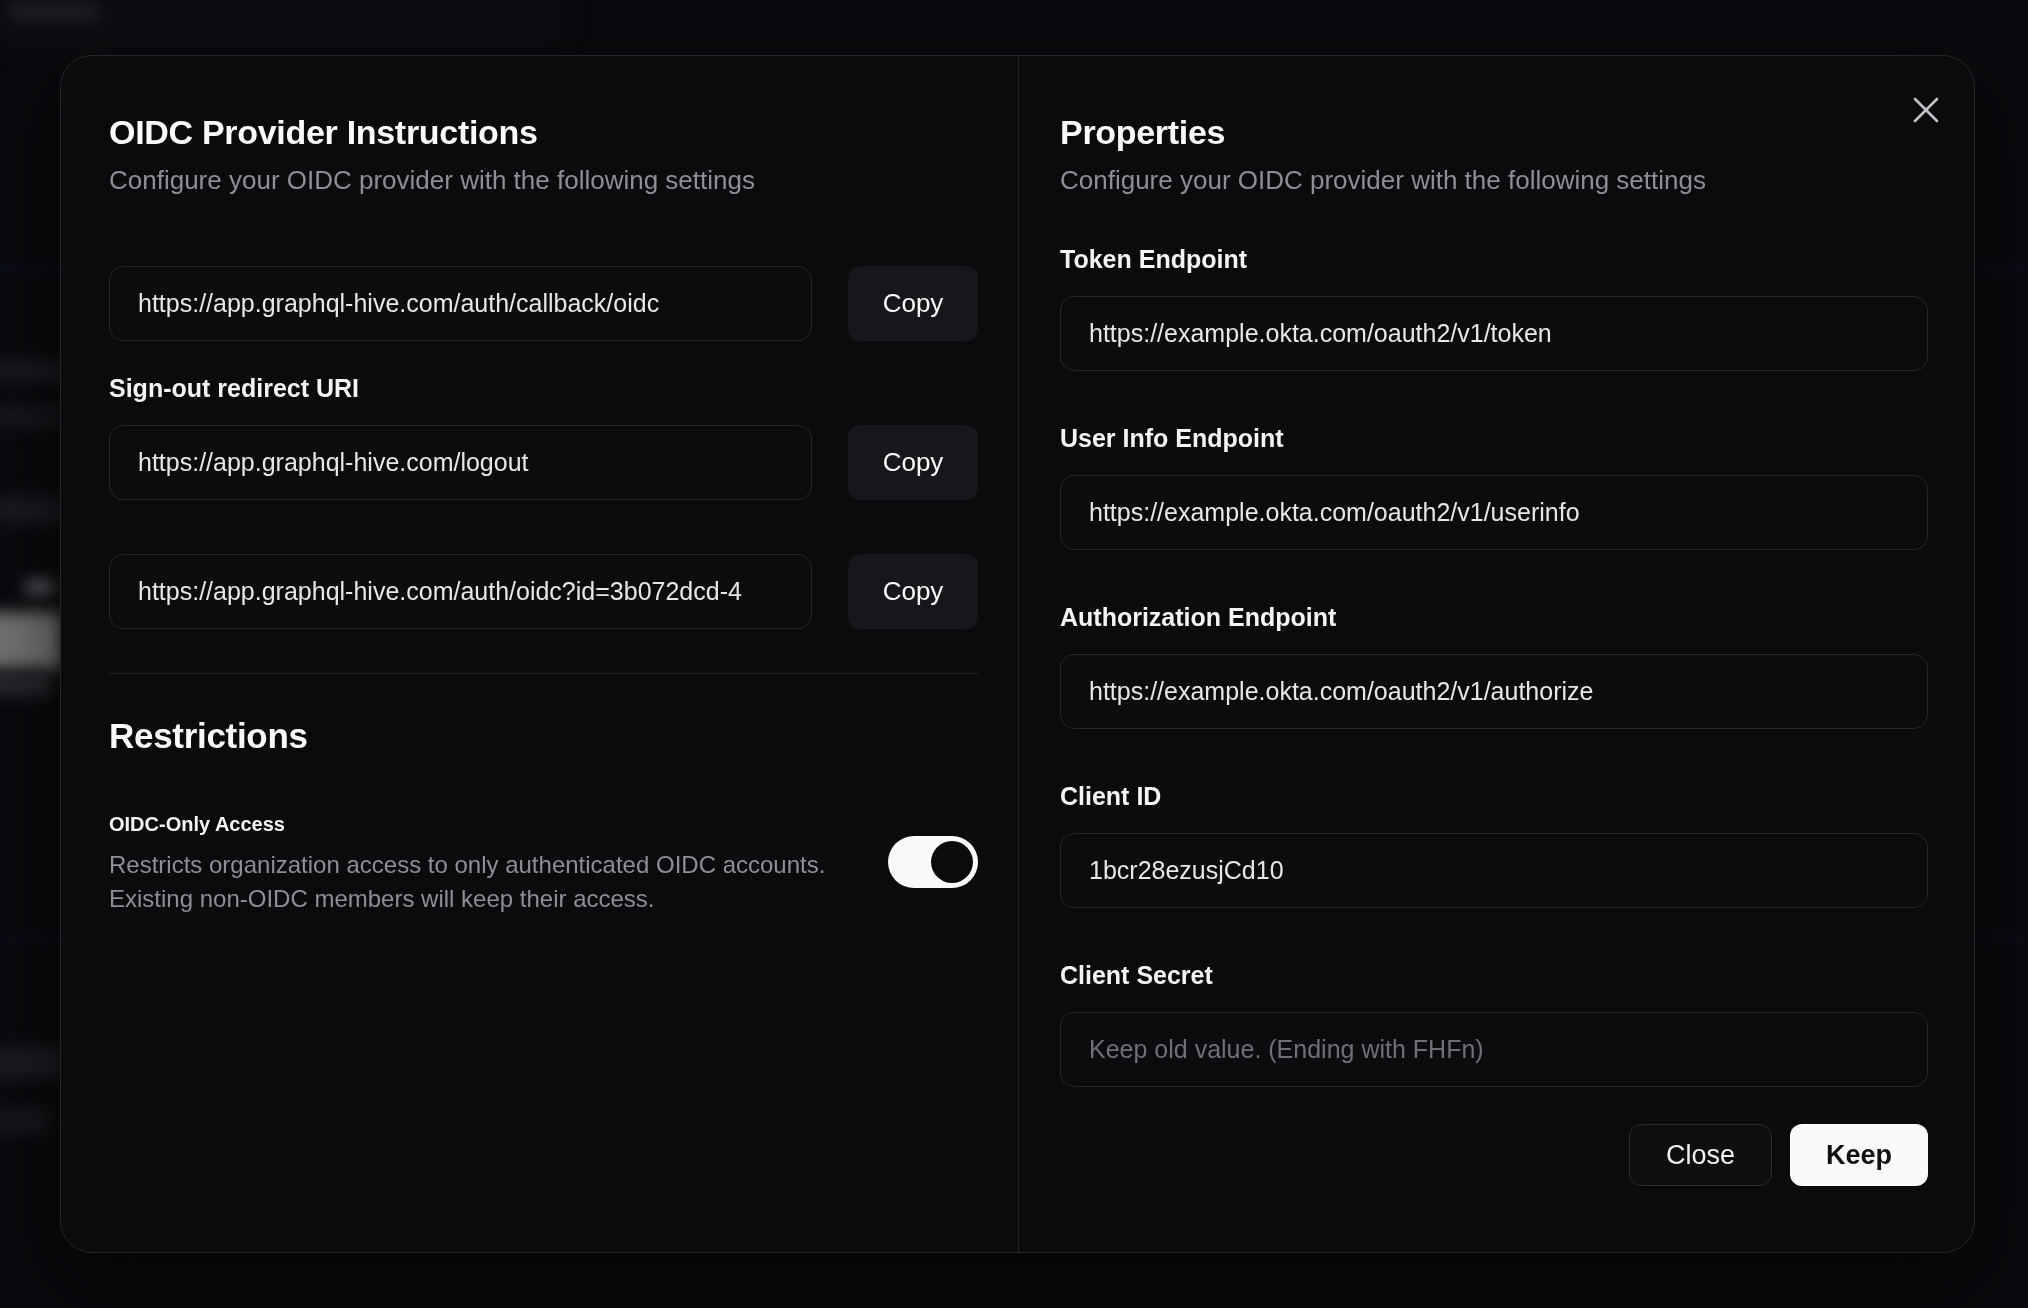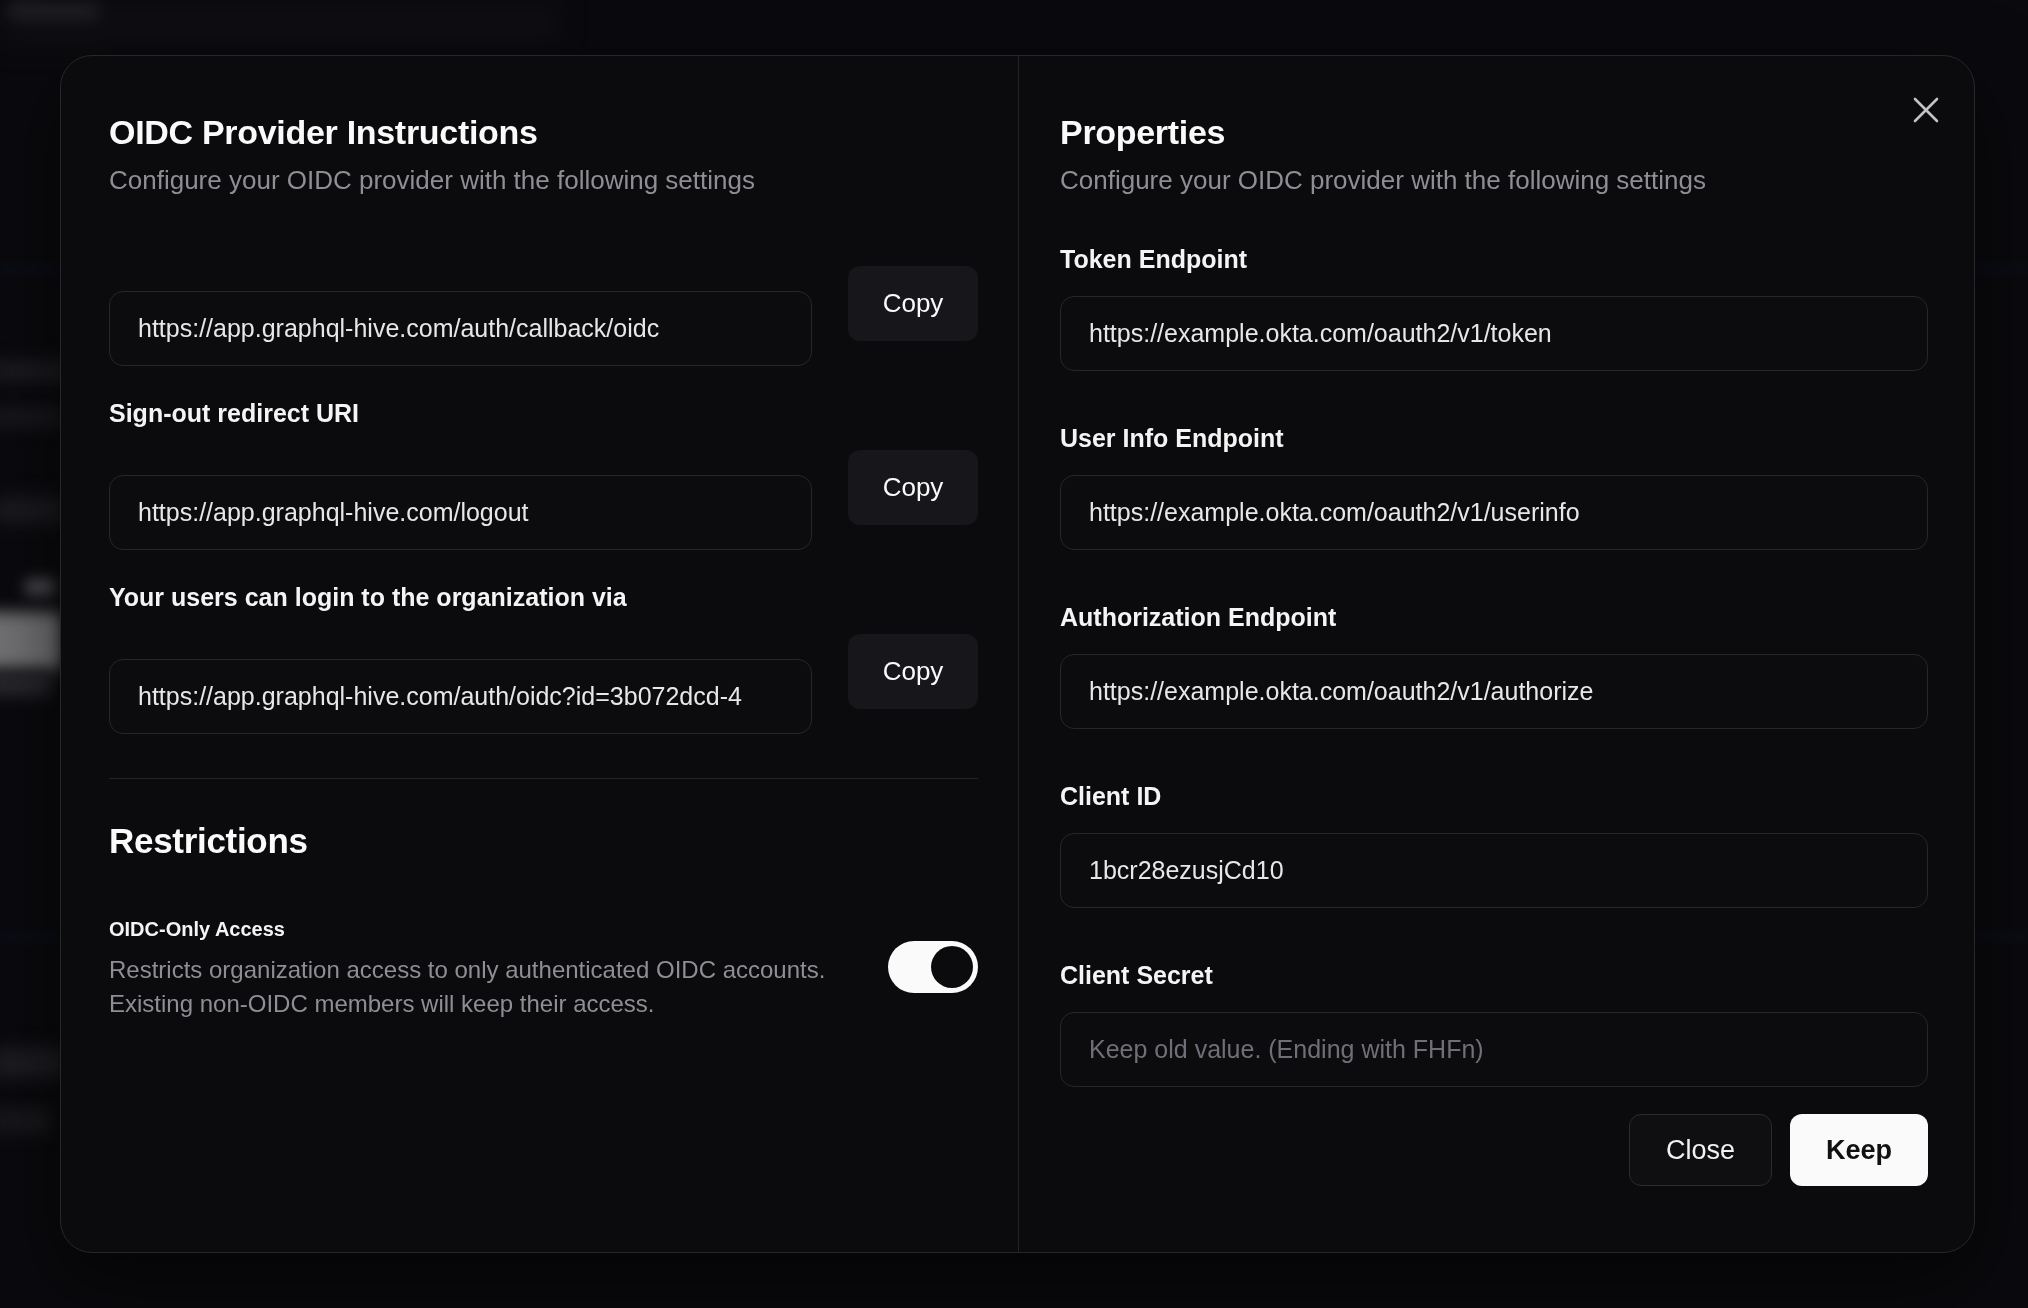--- a/index.html
+++ b/index.html
@@ -50,21 +50,21 @@
 
   .field-label{ display:block; font-size:25px; line-height:30px; font-weight:700; color:#f4f4f5; }
   .field{ margin-top:32px; }
   .field.first{ margin-top:48px; }
   .field-row{ display:flex; margin-top:22px; }
   .text-input{
     flex:1; height:75px; min-width:0;
     background:#0c0c0f; border:1px solid #27272b; border-radius:14px;
     padding:0 28px; font-family:"Liberation Sans", sans-serif;
     font-size:25px; color:#e7e7ea; outline:none;
-    white-space:nowrap; overflow:hidden; text-overflow:clip;margin-top:25px;
+    white-space:nowrap; overflow:hidden; text-overflow:clip;
   }
   .text-input::placeholder{ color:#6f6f77; }
   .copy-btn{
     width:130px; height:75px; margin-left:36px; flex:none;
     background:#17171b; border:none; border-radius:12px;
     font-family:"Liberation Sans", sans-serif;
     font-size:26px; font-weight:500; color:#fafafa; cursor:pointer;
   }
   .left-divider{ border:none; border-top:1px solid #232327; margin-top:44px; }
   h3.section-title{ margin-top:40px; font-size:35px; font-weight:700; letter-spacing:-0.3px; line-height:44px; }
@@ -81,21 +81,21 @@
     position:absolute; top:5px; right:5px; width:42px; height:42px;
     border-radius:50%; background:#0b0b0d;
   }
 
   .rfield{ margin-top:52px; }
   .rfield.first{ margin-top:48px; }
   .rfield .text-input{ display:block; width:100%; margin-top:22px; }
 
   .btn-row{ margin-top:auto; display:flex; justify-content:flex-end; gap:18px; }
   .btn{
-    height:72px; border-radius:12px; font-family:"Liberation Sans", sans-serif;
+    height:62px; border-radius:12px; font-family:"Liberation Sans", sans-serif;
     font-size:27px; cursor:pointer; padding:0 36px;
   }
   .btn-close{ background:#0f0f12; border:1px solid #2b2b2f; color:#f1f1f3; font-weight:500; }
   .btn-save{ background:#fafafa; border:none; color:#111113; font-weight:700; }
 </style>
 </head>
 <body>
 
 <div class="backdrop">
   <div class="bg-shape bg-top-panel"></div>
@@ -135,21 +135,20 @@
 
     <div class="field">
       <label class="field-label">Sign-out redirect URI</label>
       <div class="field-row">
         <input class="text-input" type="text" readonly="" value="https://app.graphql-hive.com/logout" style="">
         <button class="copy-btn">Copy</button>
       </div>
     </div>
 
     <div class="field">
-      <label class="field-label">Your users can login to the organization via</label>
       <div class="field-row">
         <input class="text-input" type="text" readonly="" value="https://app.graphql-hive.com/auth/oidc?id=3b072dcd-4" style="">
         <button class="copy-btn">Copy</button>
       </div>
     </div>
 
     <hr class="left-divider">
 
     <h3 class="section-title">Restrictions</h3>
 

